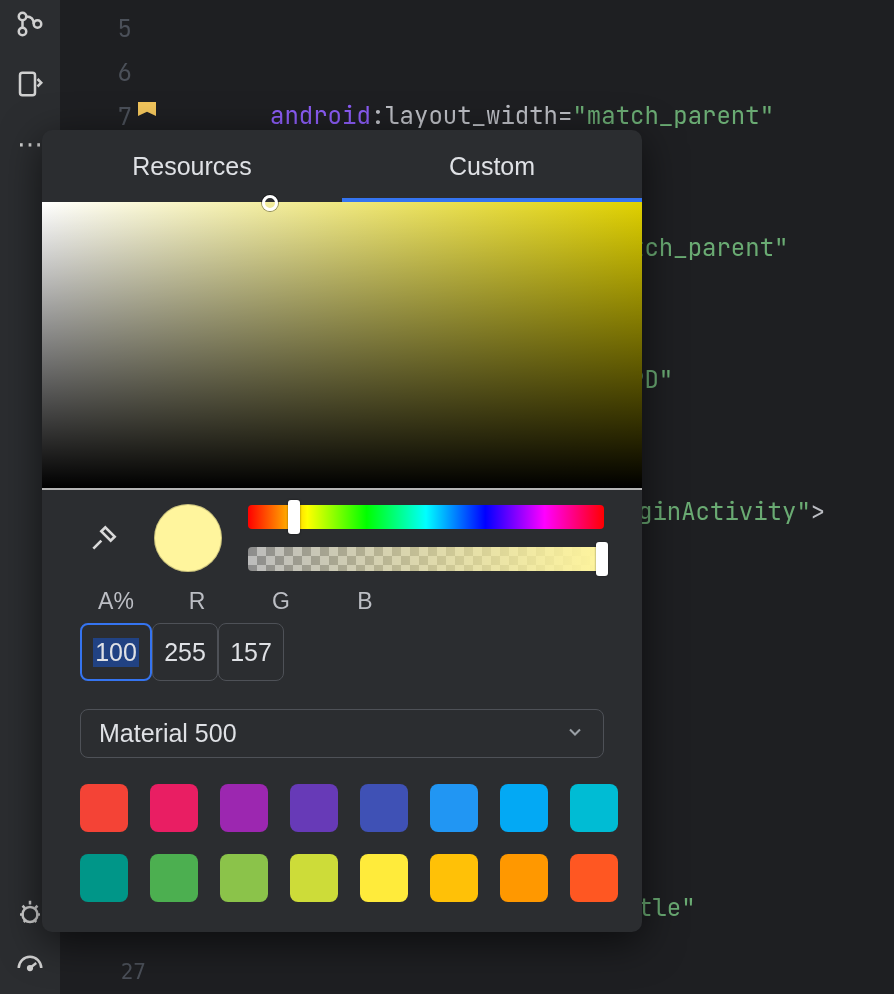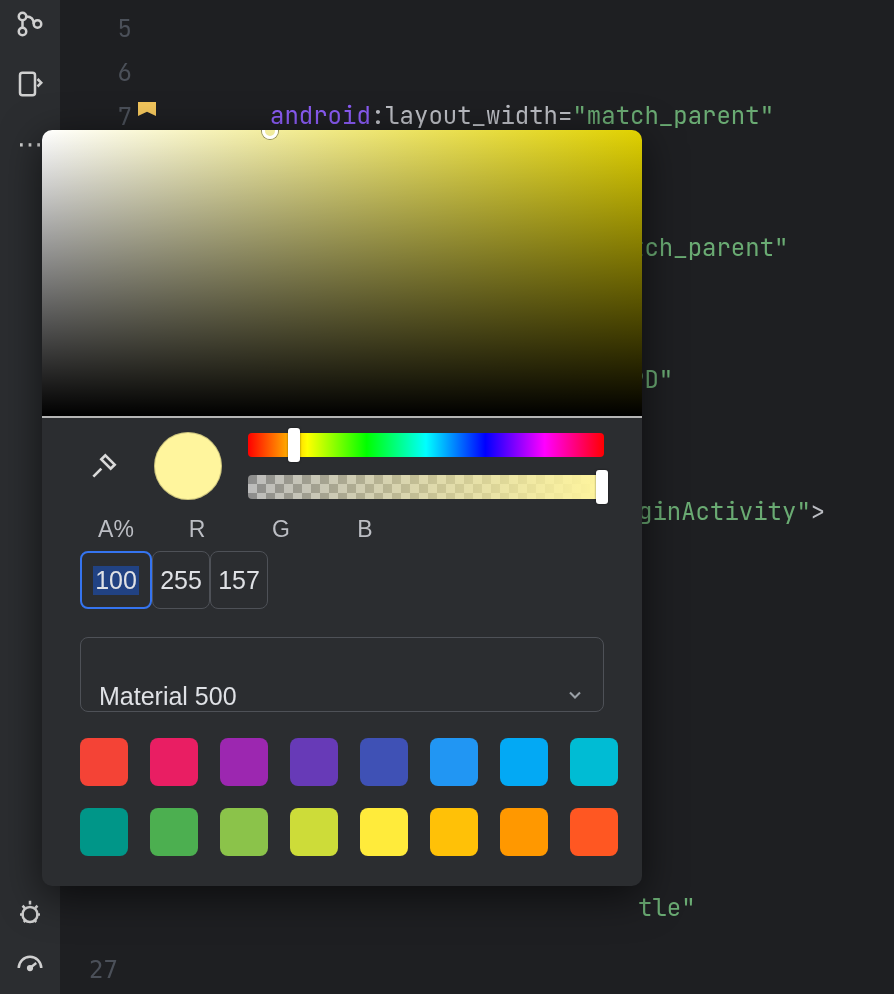--- a/index.html
+++ b/index.html
@@ -201,30 +201,30 @@
     background: #2b2d30;
     border: 1.5px solid #4e5157;
     border-radius: 8px;
     color: #dfe1e5;
     font-size: 25px;
     text-align: center;
     font-family: inherit;
   }
   .vin-a { width: 72px; border: 2.5px solid #3574f0; }
   .vin-a .sel { background: #214283; padding: 0 2px; }
-  .vin-r, .vin-g, .vin-b { width: 58px; }
+  .vin-r, .vin-g, .vin-b { width: 66px; }
   .vin-hex { flex: 1; }
 
   .palette-select {
     margin: 12px 38px 8px 38px;
-    height: 75px;
+    height: 49px;
     border: 1.5px solid #4e5157;
     border-radius: 8px;
     display: flex;
-    align-items: flex-end;
+    align-items: center;
     justify-content: space-between;
     padding: 0 18px;
     font-size: 25px;
     color: #dfe1e5;
   }
   .chev { color: #9aa0a6; }
 
   .swatches {
     padding: 18px 38px 30px 38px;
     display: grid;
@@ -272,21 +272,21 @@
       </svg>
     </div>
   </div>
 </div>
 
 <div class="gutter">
   <div class="ln">5</div>
   <div class="ln">6</div>
   <div class="ln">7</div>
   <div class="bookmark-marker"></div>
-  <div style="position:absolute; bottom:10px; right:32px; color:#4b5059; font-family:ui-monospace,Menlo,monospace; font-size:24px;">27</div>
+  <div style="position:absolute; bottom:10px; right:4px; color:#4b5059; font-family:ui-monospace,Menlo,monospace; font-size:21px;">27</div>
 </div>
 
 <div class="code-area">
   <div class="code-line"><span class="tok-ns">android</span><span class="tok-punct">:</span><span class="tok-attr">layout_width</span><span class="tok-punct">=</span><span class="tok-str">"match_parent"</span></div>
   <div class="code-line"><span class="tok-ns">android</span><span class="tok-punct">:</span><span class="tok-attr">layout_height</span><span class="tok-punct">=</span><span class="tok-str">"match_parent"</span></div>
   <div class="code-line"><span class="tok-ns">android</span><span class="tok-punct">:</span><span class="tok-attr">background</span><span class="tok-punct">=</span><span class="tok-str">"#FFF59D"</span></div>
   <div class="code-line indent-more"><span class="tok-str">ginActivity"</span><span class="tok-punct">&gt;</span></div>
   <div class="code-line">&nbsp;</div>
   <div class="code-line">&nbsp;</div>
   <div class="code-line indent-more"><span class="tok-str">tle"</span></div>
@@ -302,20 +302,24 @@
   
   
   
   
   
   
   
 </div>
 
 <div class="picker">
+  <div class="picker-tabs">
+    <div class="picker-tab">Resources</div>
+    <div class="picker-tab active">Custom</div>
+  </div>
 
   <div class="sat-val">
     <div class="cursor-ring"></div>
   </div>
   <div class="picker-sep"></div>
 
   <div class="picker-row">
     <div class="eyedropper">
       <svg width="32" height="32" viewBox="0 0 24 24" fill="none" stroke="currentColor" stroke-width="2">
         <path d="M4 20l6-6M13 4l7 7-3 3-7-7zM10 7l7 7"></path>

